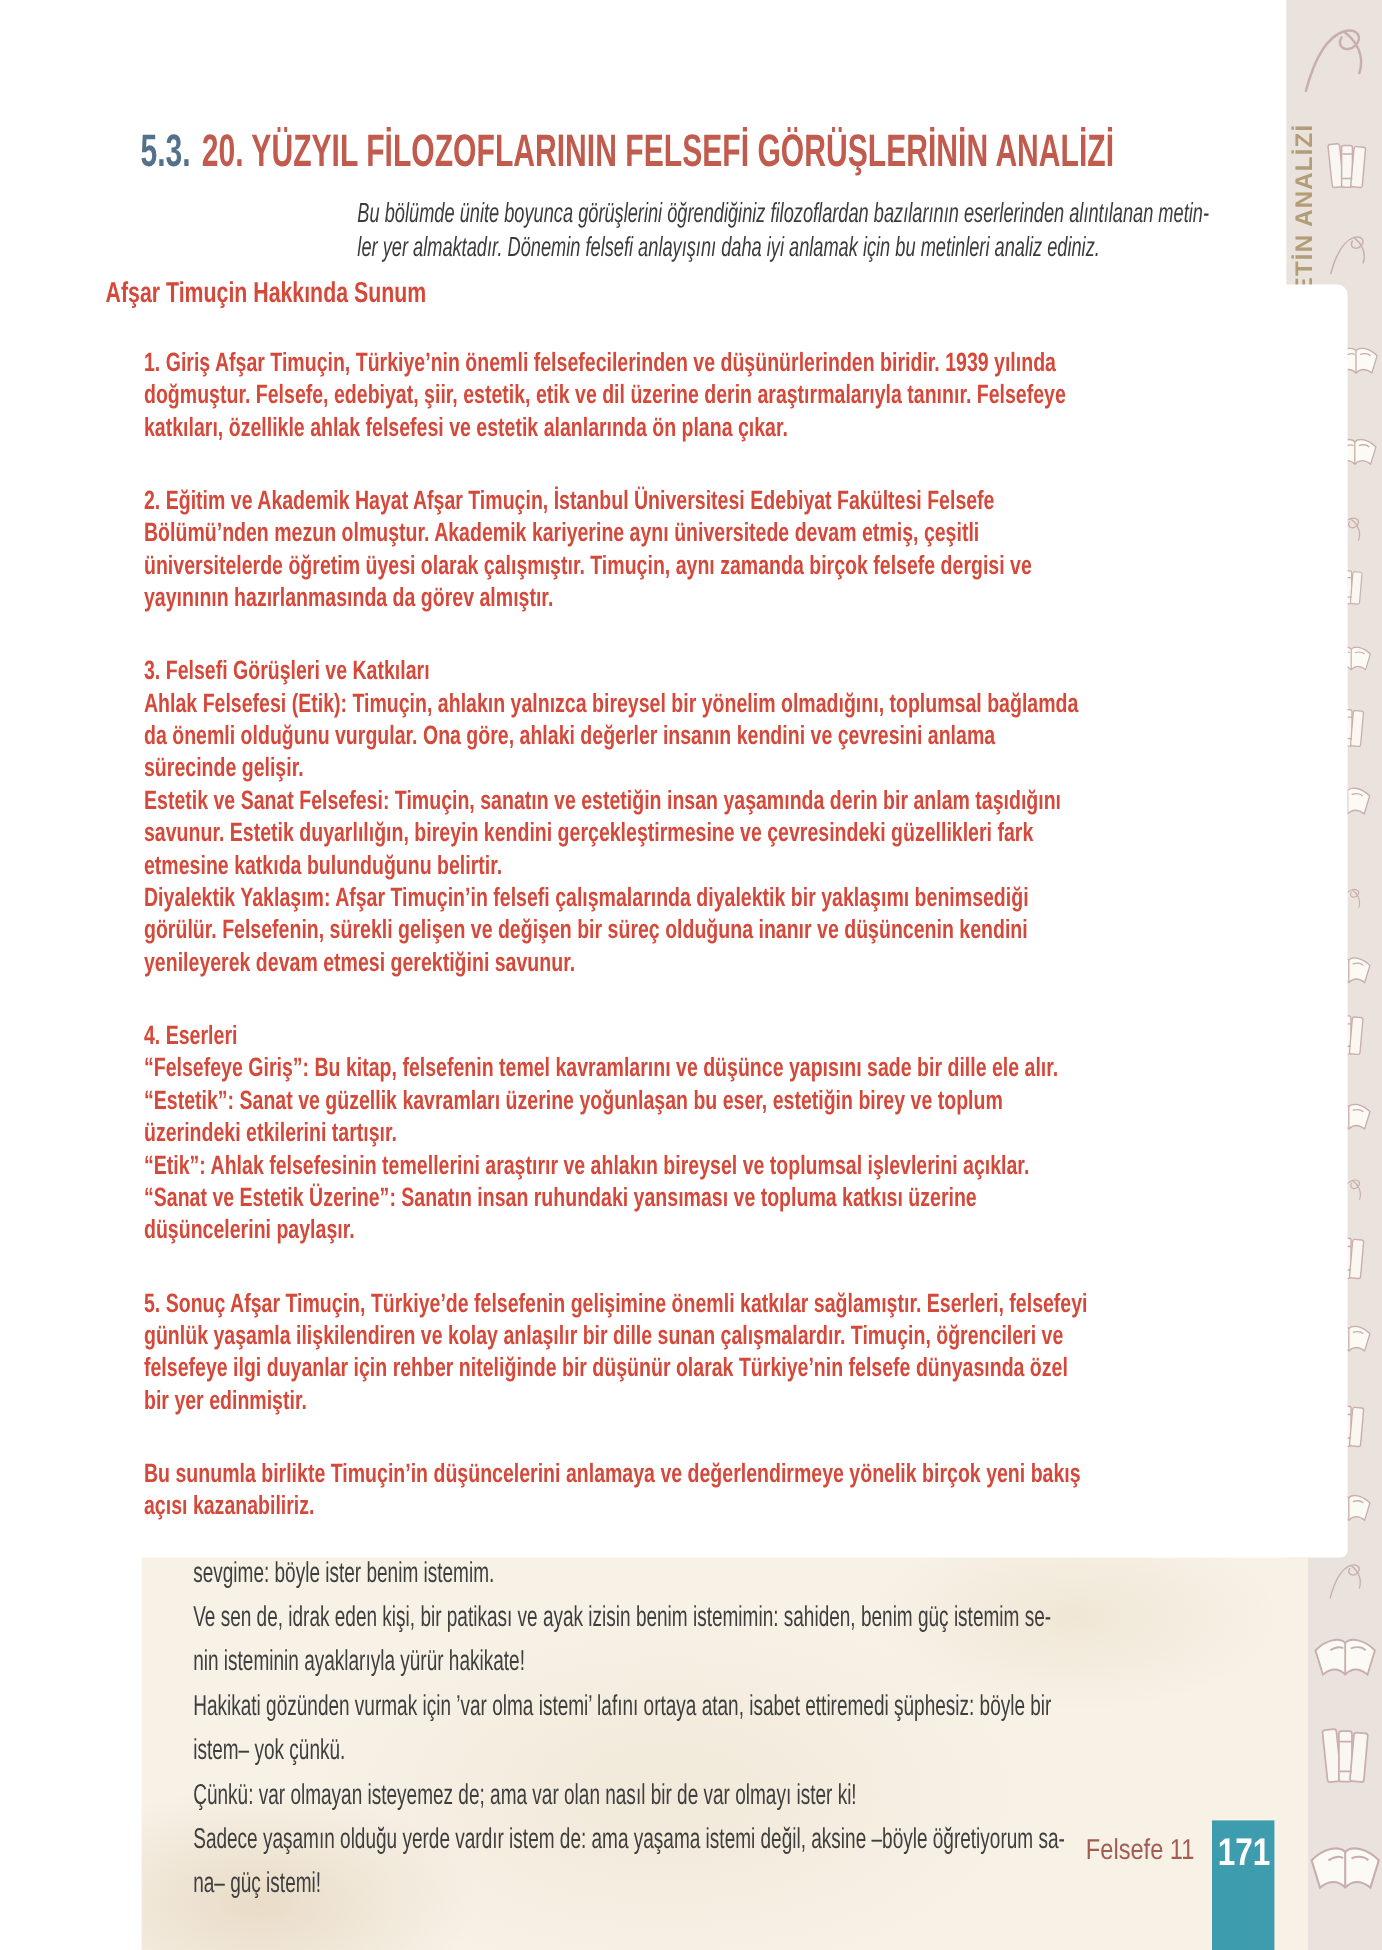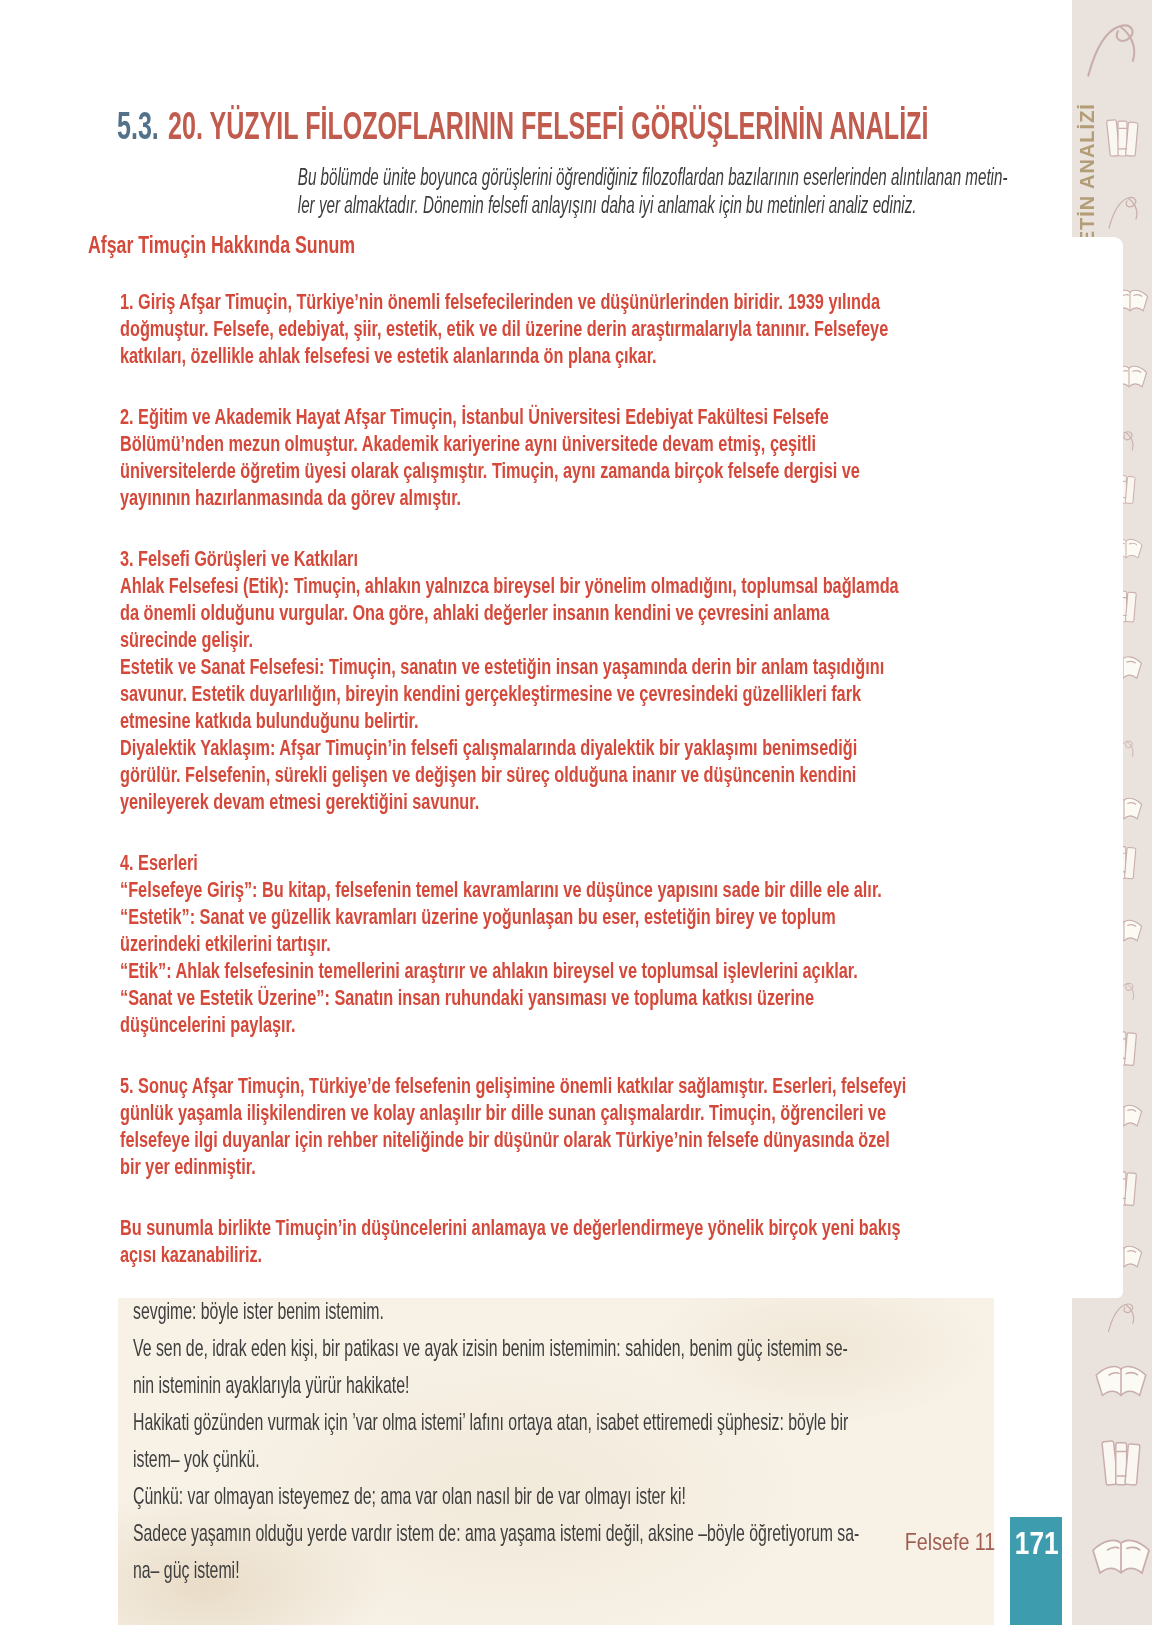--- a/index.html
+++ b/index.html
@@ -29,27 +29,27 @@
   .intro{position:absolute;left:115px;top:163px;font-size:23px;font-style:italic;
          color:#3b3b3b;line-height:28px;transform:scaleX(.66);}
   .section-heading{position:absolute;left:88px;top:231px;font-size:24px;font-weight:bold;
                    color:#d5493a;transform:scaleX(.74);}
   .paragraphs{position:absolute;left:88px;top:288px;margin-left:32px;}
   .para{margin-bottom:34px;color:#d5493a;font-size:22px;font-weight:bold;line-height:27px;
         transform:scaleX(.74);transform-origin:left top;}
   .para div, .intro div, .quote-text div{white-space:nowrap;}
 
   
-  .quote-panel{position:absolute;left:118px;top:1298px;width:876px;height:327px;z-index:1;
+  .quote-panel{position:absolute;left:118px;top:1298px;width:944px;height:327px;z-index:1;
     overflow:hidden;
     background:
       radial-gradient(ellipse 300px 160px at 10% 88%, rgba(210,186,150,.38), transparent 60%),
       radial-gradient(ellipse 260px 120px at 80% 15%, rgba(222,204,172,.28), transparent 65%),
       radial-gradient(ellipse 420px 220px at 45% 60%, rgba(236,226,206,.55), transparent 70%),
-      #f7f1e6;}
+      #f7f1e6; padding-left: 28px;}
   .quote-text{margin:-6px 0 0 15px;font-size:24px;color:#3e3e3e;line-height:37px;
               transform:scaleX(.66);transform-origin:left top;}
 
   
   .book-label{position:absolute;right:157px;top:1528px;font-size:24px;color:#a25d52;
               transform:scaleX(.82);transform-origin:right top;z-index:4;}
   .page-number-box{position:absolute;left:1010px;top:1517px;width:52px;height:116px;
                    background:#3d9cae;z-index:4;text-align:center;}
   .page-number{display:inline-block;margin-top:8px;font-size:32px;font-weight:bold;color:#ffffff;
                transform:scaleX(.82);transform-origin:center top;}

